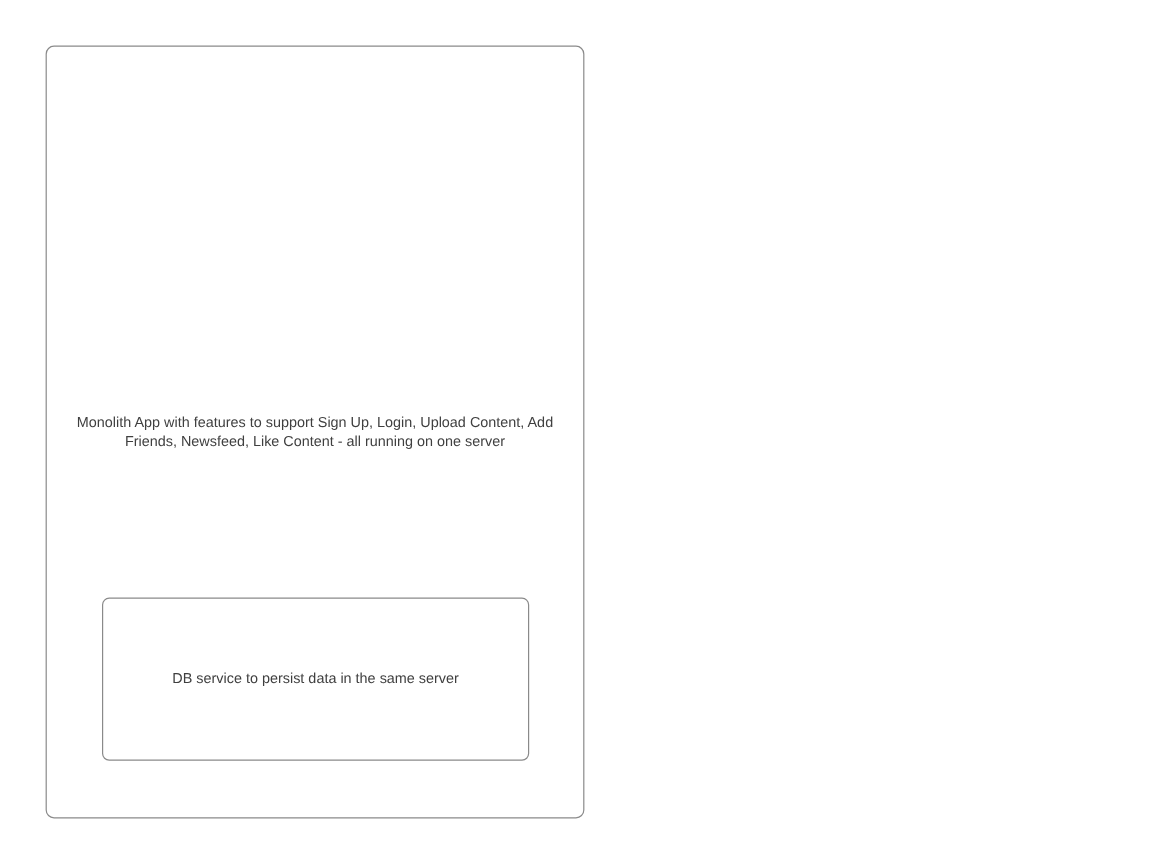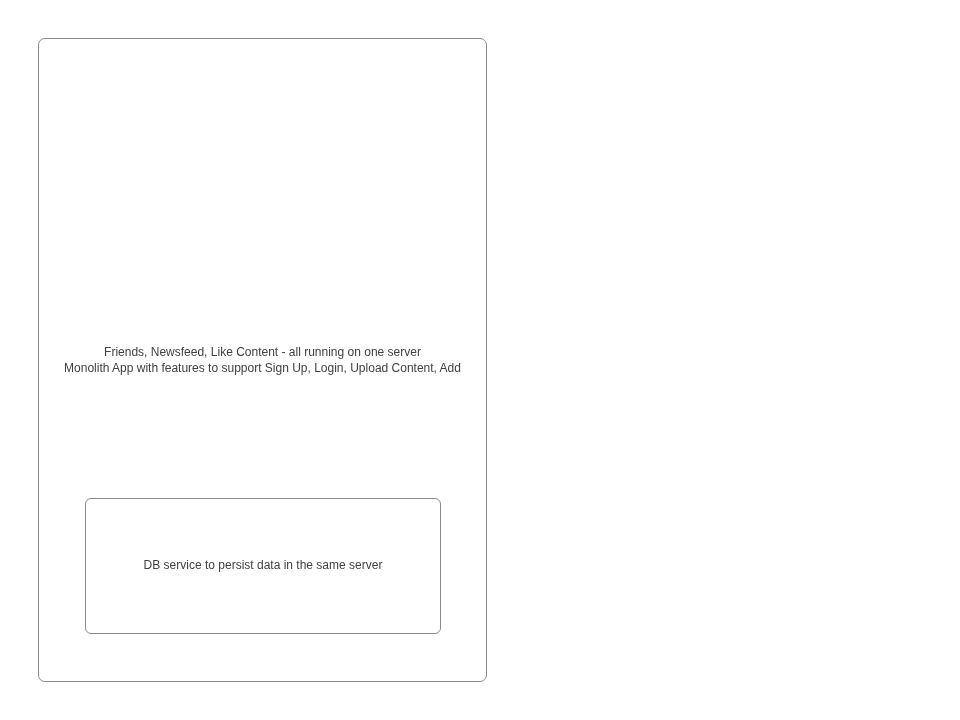--- a/index.html
+++ b/index.html
@@ -60,20 +60,20 @@
     text-align: right;
     padding: 0 20px;
   }
 </style>
 </head>
 <body>
 
 <div class="canvas">
   <div class="monolith-box">
     <div class="monolith-label">
+      <div>Monolith App with features to support Sign Up, Login, Upload Content, Add</div>
       <div>Friends, Newsfeed, Like Content - all running on one server</div>
-      <div>Monolith App with features to support Sign Up, Login, Upload Content, Add</div>
     </div>
     <div class="db-box">
       <div class="db-label">DB service to persist data in the same server</div>
     </div>
   </div>
 </div>
 
 </body></html>

